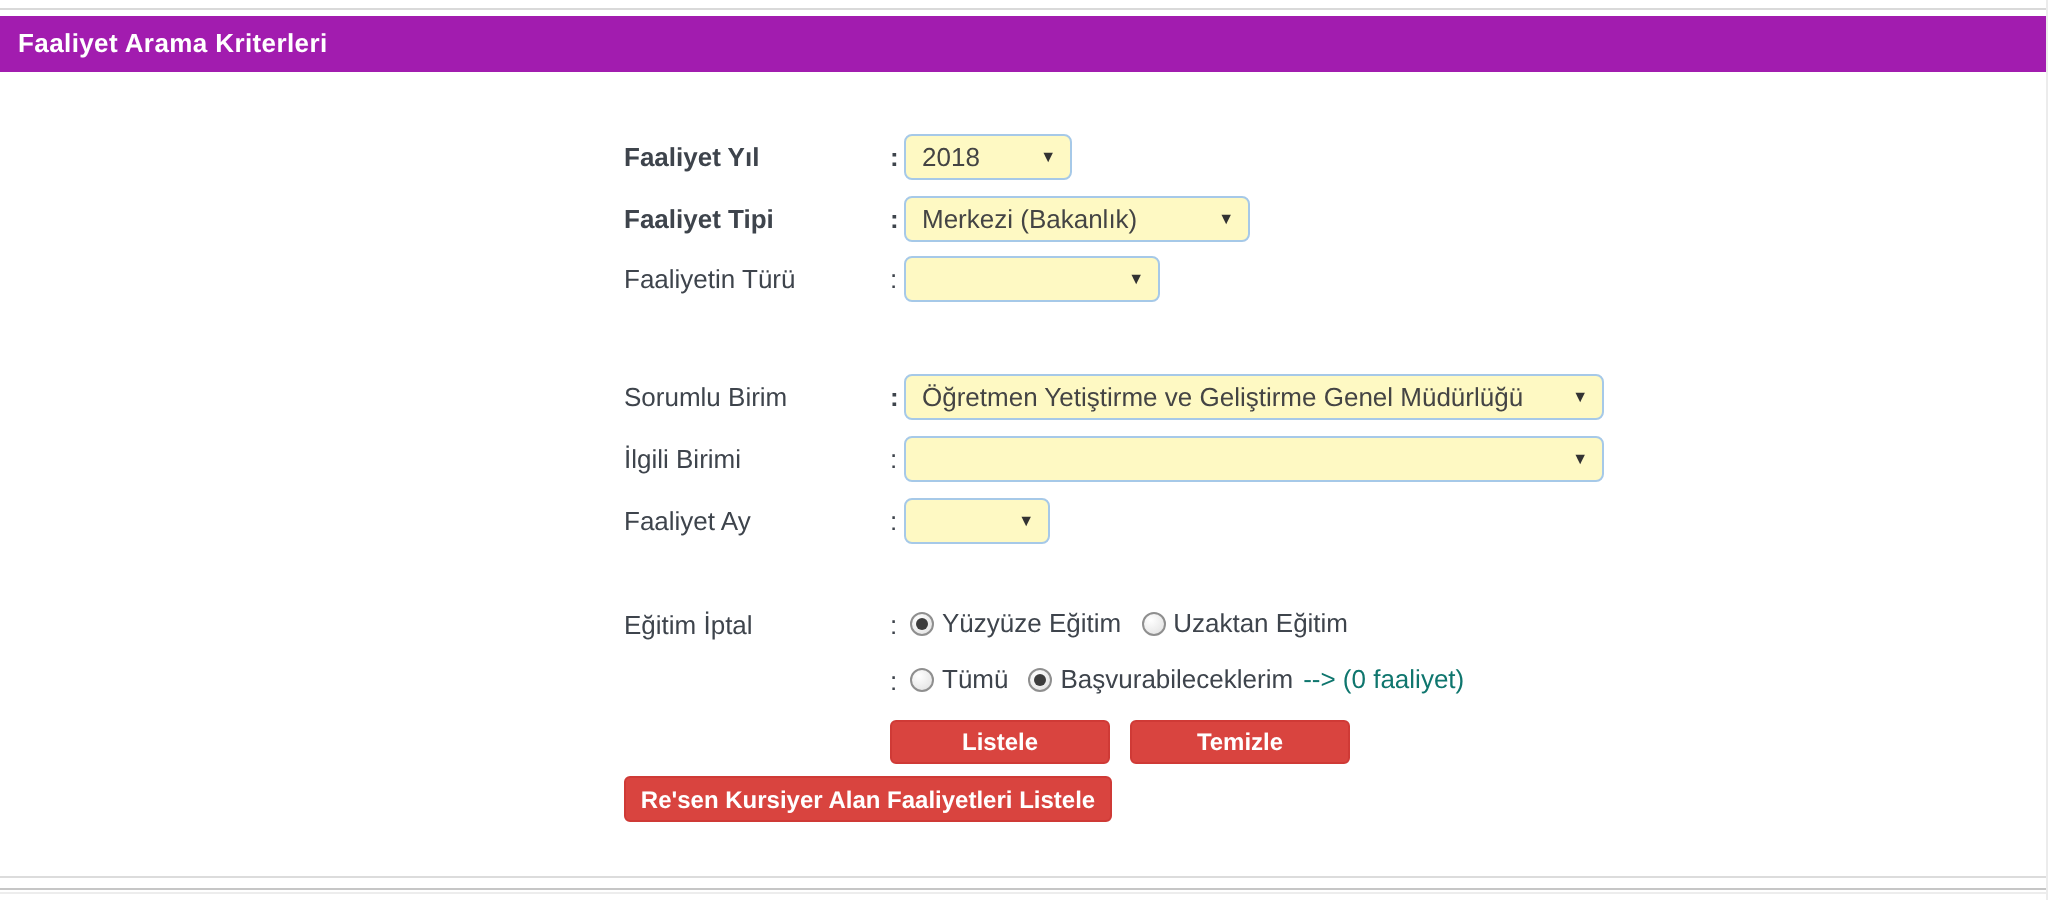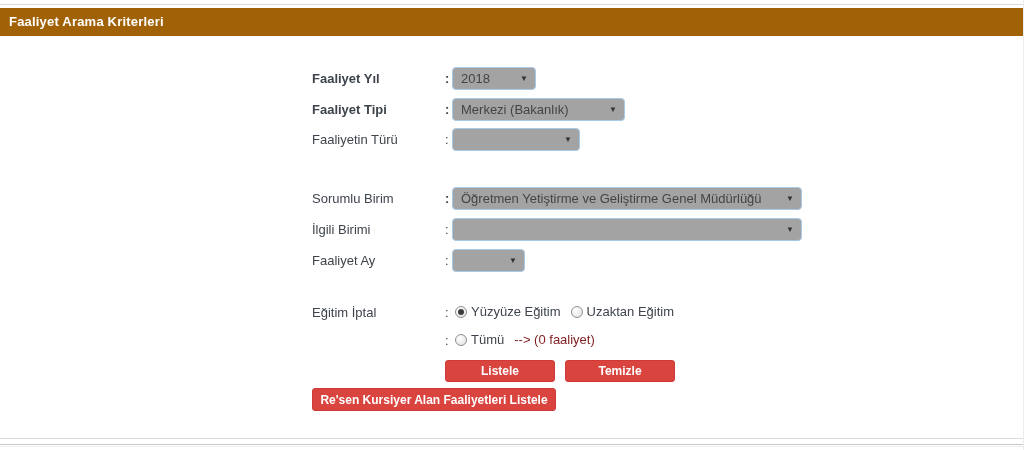--- a/index.html
+++ b/index.html
@@ -4,34 +4,34 @@
 <style>
   html,body{margin:0;padding:0;}
   body{
     width:1024px;height:450px;overflow:hidden;background:#ffffff;
     font-family:"Liberation Sans","DejaVu Sans",sans-serif;
     position:relative;
   }
   .page{position:relative;width:1024px;height:450px;background:#fff;border-right:1px solid #ececec;box-sizing:border-box;}
   .top-line{position:absolute;top:4px;left:0;width:100%;height:1px;background:#d9d9d9;}
   .header-bar{
-    position:absolute;top:8px;left:0;width:100%;height:28px;background:#a16207;
+    position:absolute;top:8px;left:0;width:100%;height:28px;background:#a21caf;
     color:#ffffff;font-size:13px;font-weight:bold;line-height:28px;
     padding-left:9px;box-sizing:border-box;letter-spacing:.2px;
   }
   .flabel{
     position:absolute;left:312px;font-size:13px;color:#3e444c;line-height:23px;height:23px;white-space:nowrap;
   }
   .flabel.bold{font-weight:bold;}
   .fcolon{
     position:absolute;left:445px;font-size:13px;color:#3e444c;line-height:23px;height:23px;font-weight:bold;
   }
   .fcolon.reg{font-weight:normal;}
   .fselect{
-    position:absolute;left:452px;height:23px;background:#a3a3a3;
+    position:absolute;left:452px;height:23px;background:#fef9c3;
     border:1px solid #a6c9e8;border-radius:4px;box-sizing:border-box;
     font-size:13px;color:#444444;display:flex;align-items:center;
     padding:0 18px 0 8px;cursor:default;
   }
   .fselect .val{white-space:nowrap;overflow:hidden;}
   .arrow{
     position:absolute;right:7px;top:50%;transform:translateY(-50%);
     font-size:8px;color:#333333;line-height:1;
   }
   .radio-row{position:absolute;left:455px;display:flex;align-items:flex-start;height:18px;}
@@ -39,21 +39,21 @@
   .radio-circle{
     width:12px;height:12px;border-radius:50%;
     border:1px solid #8f8f8f;background:radial-gradient(circle at 35% 30%,#ffffff 0%,#e9e9e9 70%,#d6d6d6 100%);
     box-sizing:border-box;display:inline-block;position:relative;margin-right:4px;flex:0 0 auto;
   }
   .radio-circle.checked::after{
     content:"";position:absolute;left:50%;top:50%;transform:translate(-50%,-50%);
     width:6px;height:6px;border-radius:50%;background:#3c3c3c;
   }
   .radio-label{font-size:13px;color:#3e444c;white-space:nowrap;}
-  .radio-suffix{font-size:13px;color:#7f1d1d;white-space:nowrap;}
+  .radio-suffix{font-size:13px;color:#0f766e;white-space:nowrap;}
   .btn{
     position:absolute;background:#d9443f;color:#ffffff;border:1px solid #cf3a36;border-radius:3px;
     font-size:12px;font-weight:bold;display:flex;align-items:center;justify-content:center;
     cursor:pointer;box-sizing:border-box;white-space:nowrap;
     font-family:"Liberation Sans","DejaVu Sans",sans-serif;
   }
   .bottom-line1{position:absolute;top:438px;left:0;width:100%;height:1px;background:#dcdcdc;}
   .bottom-line2{position:absolute;top:444px;left:0;width:100%;height:1px;background:#c6c6c6;}
   .bottom-line3{position:absolute;top:446px;left:0;width:100%;height:1px;background:#ededed;}
 </style>
@@ -122,20 +122,24 @@
       <span class="radio-label">Uzaktan Eğitim</span>
     </span>
   </div>
 
   <span class="fcolon reg" style="top:329px;">:</span>
   <div class="radio-row" style="top:332px;">
     <span class="radio-opt">
       <span class="radio-circle"></span>
       <span class="radio-label">Tümü</span>
     </span>
+    <span class="radio-opt" style="margin-right:5px;">
+      <span class="radio-circle checked"></span>
+      <span class="radio-label">Başvurabileceklerim</span>
+    </span>
     <span class="radio-suffix">--&gt; (0 faaliyet)</span>
   </div>
 
   <div class="btn" style="left:445px;top:360px;width:110px;height:22px;">
     <span>Listele</span>
   </div>
   <div class="btn" style="left:312px;top:388px;width:244px;height:23px;">
     <span>Re'sen Kursiyer Alan Faaliyetleri Listele</span>
   </div>
   <div class="btn" style="left:565px;top:360px;width:110px;height:22px;">

